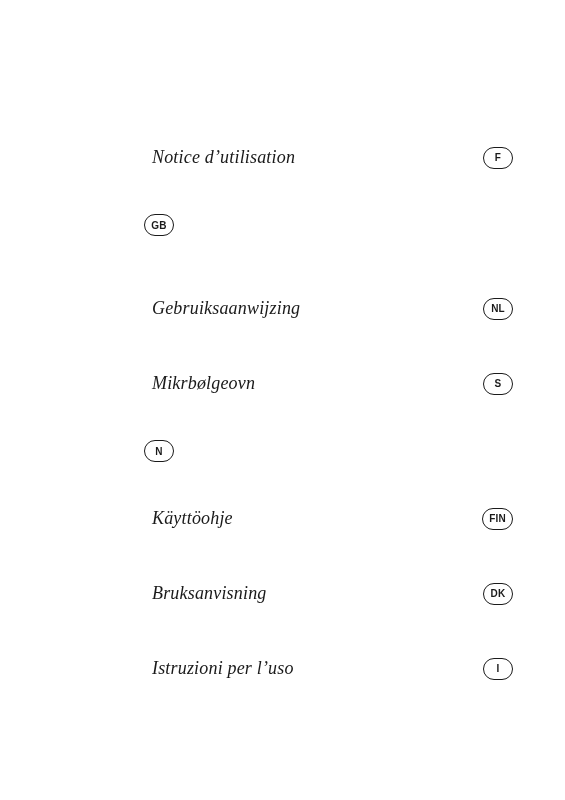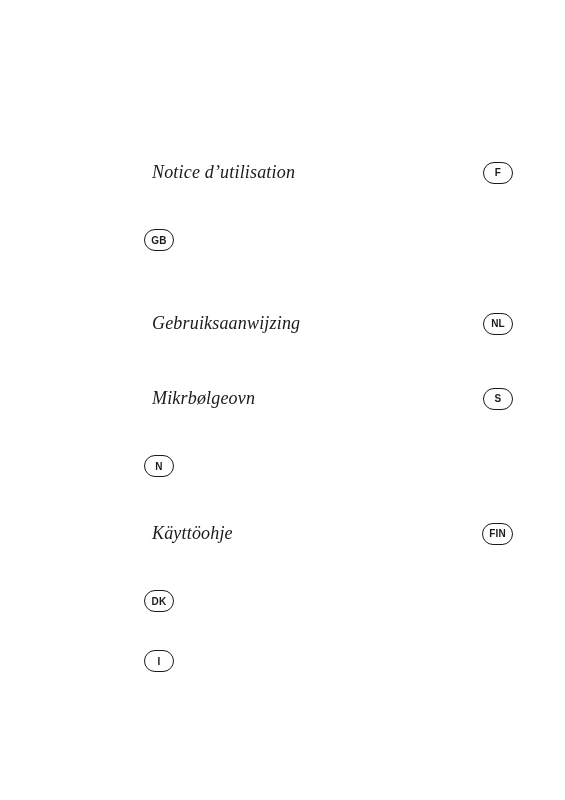--- a/index.html
+++ b/index.html
@@ -95,19 +95,21 @@
     <div class="menu-item">
       <span class="menu-item-badge">N</span>
     </div>
     <div class="spacer"></div>
     <div class="menu-item">
       <span class="menu-item-text">Käyttöohje</span>
       <span class="menu-item-badge">FIN</span>
     </div>
     <div class="spacer"></div>
     <div class="menu-item">
+      <span class="menu-item-text">Bruksanvisning</span>
       <span class="menu-item-badge">DK</span>
     </div>
     <div class="spacer"></div>
     <div class="menu-item">
+      <span class="menu-item-text">Istruzioni per l’uso</span>
       <span class="menu-item-badge">I</span>
     </div>
   </div>
 
 </body></html>

